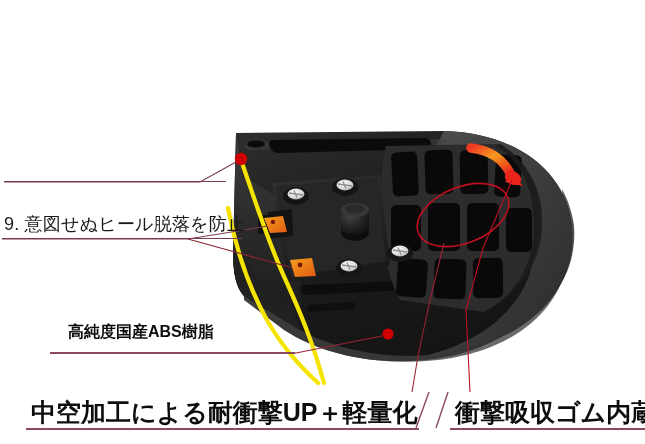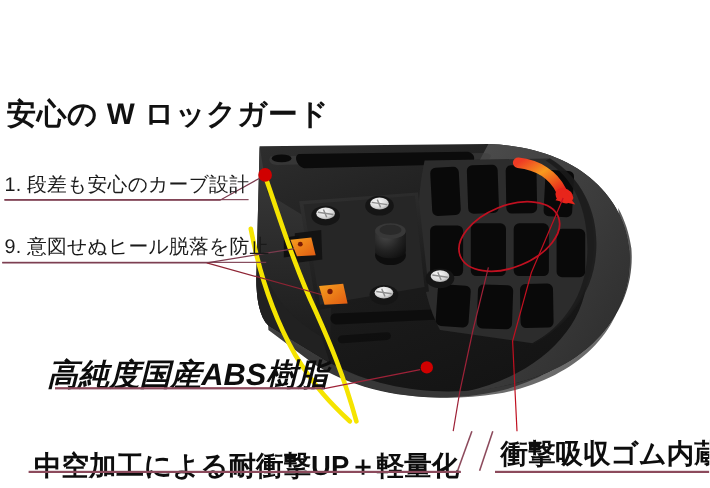--- a/index.html
+++ b/index.html
@@ -49,22 +49,22 @@
   .rule-2 { left: 2px; top: 238px; width: 240px; }
 
   .heavy {
     position: absolute;
     font-size: 23px;
     font-weight: bold;
     color: #0d0d0d;
     white-space: nowrap;
     letter-spacing: 0px;
   }
-  .heavy-abs { left: 43px; top: 322px; font-size: 28px; font-style: italic; }
-  .heavy-hollow { left: 31px; top: 407px; font-size: 25px; }
+  .heavy-abs { left: 68px; top: 322px; font-size: 16px; }
+  .heavy-hollow { left: 31px; top: 396px; font-size: 25px; }
   .heavy-rubber { left: 455px; top: 396px; font-size: 25px; }
 
   .heavy-underline {
     position: absolute;
     height: 2px;
     background: #8c4a5c;
   }
   .ul-abs { left: 50px; top: 352px; width: 245px; }
   .ul-hollow { left: 26px; top: 428px; width: 393px; }
   .ul-rubber { left: 450px; top: 428px; width: 195px; }
@@ -263,23 +263,21 @@
 
     <path d="M444,243 L430,300 L418,356 L412,392" fill="none" stroke="#9e2238" stroke-width="1.1"></path>
 
     <circle cx="388" cy="334" r="5.6" fill="#d00000"></circle>
     <path d="M50,353 L296,353 L382,336" fill="none" stroke="#9e2238" stroke-width="1.2"></path>
 
     <path d="M429,392 L416,428" fill="none" stroke="#8c4a5c" stroke-width="1.4"></path>
     <path d="M448,392 L436,428" fill="none" stroke="#8c4a5c" stroke-width="1.4"></path>
   </svg>
 
-  <div class="title">安心の W ロックガード</div>
-
-  <div class="bullet bullet-1">1. 段差も安心のカーブ設計</div>
+
   <div class="bullet-rule rule-1"></div>
 
   <div class="bullet bullet-2">9. 意図せぬヒール脱落を防止</div>
   <div class="bullet-rule rule-2"></div>
 
   <div class="heavy heavy-abs">高純度国産ABS樹脂</div>
   <div class="heavy-underline ul-abs"></div>
 
   <div class="heavy heavy-hollow">中空加工による耐衝撃UP＋軽量化</div>
   <div class="heavy-underline ul-hollow"></div>

